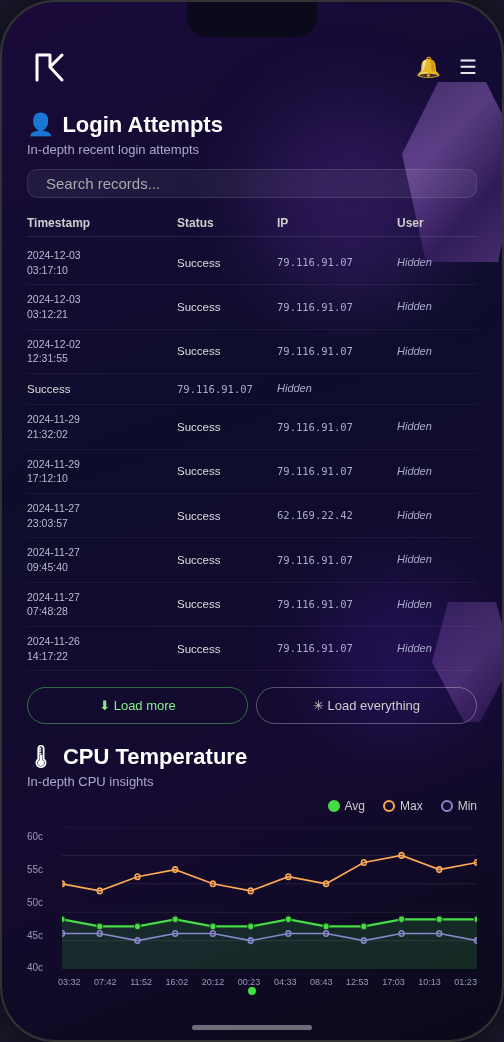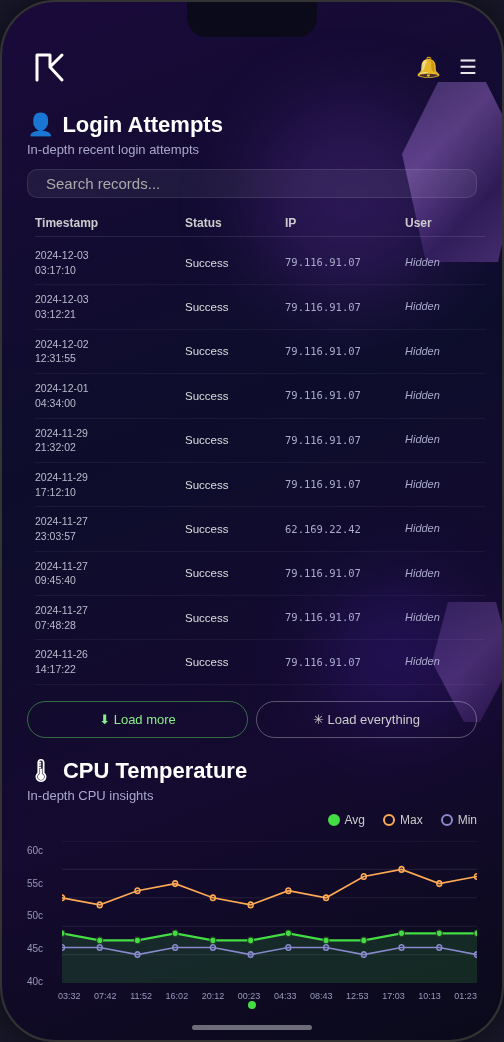--- a/index.html
+++ b/index.html
@@ -174,21 +174,20 @@
       color: #aaa;
       font-size: 15px;
       width: 100%;
       cursor: pointer;
     }
 
     
     .table-container {
       width: 100%;
       overflow: hidden;
-      margin-left: 8px;
     }
 
     .table-header {
       display: grid;
       grid-template-columns: 1.5fr 1fr 1.2fr 0.8fr;
       padding: 6px 0;
       border-bottom: 1px solid rgba(255,255,255,0.1);
       margin-bottom: 4px;
     }
 
@@ -444,22 +443,20 @@
                 <div class="td user">Hidden</div>
               </div>
               <div class="table-row">
                 <div class="td timestamp" style="white-space: pre-line;">2024-12-02
 12:31:55</div>
                 <div class="td status-success">Success</div>
                 <div class="td ip">79.116.91.07</div>
                 <div class="td user">Hidden</div>
               </div>
               <div class="table-row">
-                <div class="td timestamp" style="white-space: pre-line;">2024-12-01
-04:34:00</div>
                 <div class="td status-success">Success</div>
                 <div class="td ip">79.116.91.07</div>
                 <div class="td user">Hidden</div>
               </div>
               <div class="table-row">
                 <div class="td timestamp" style="white-space: pre-line;">2024-11-29
 21:32:02</div>
                 <div class="td status-success">Success</div>
                 <div class="td ip">79.116.91.07</div>
                 <div class="td user">Hidden</div>

